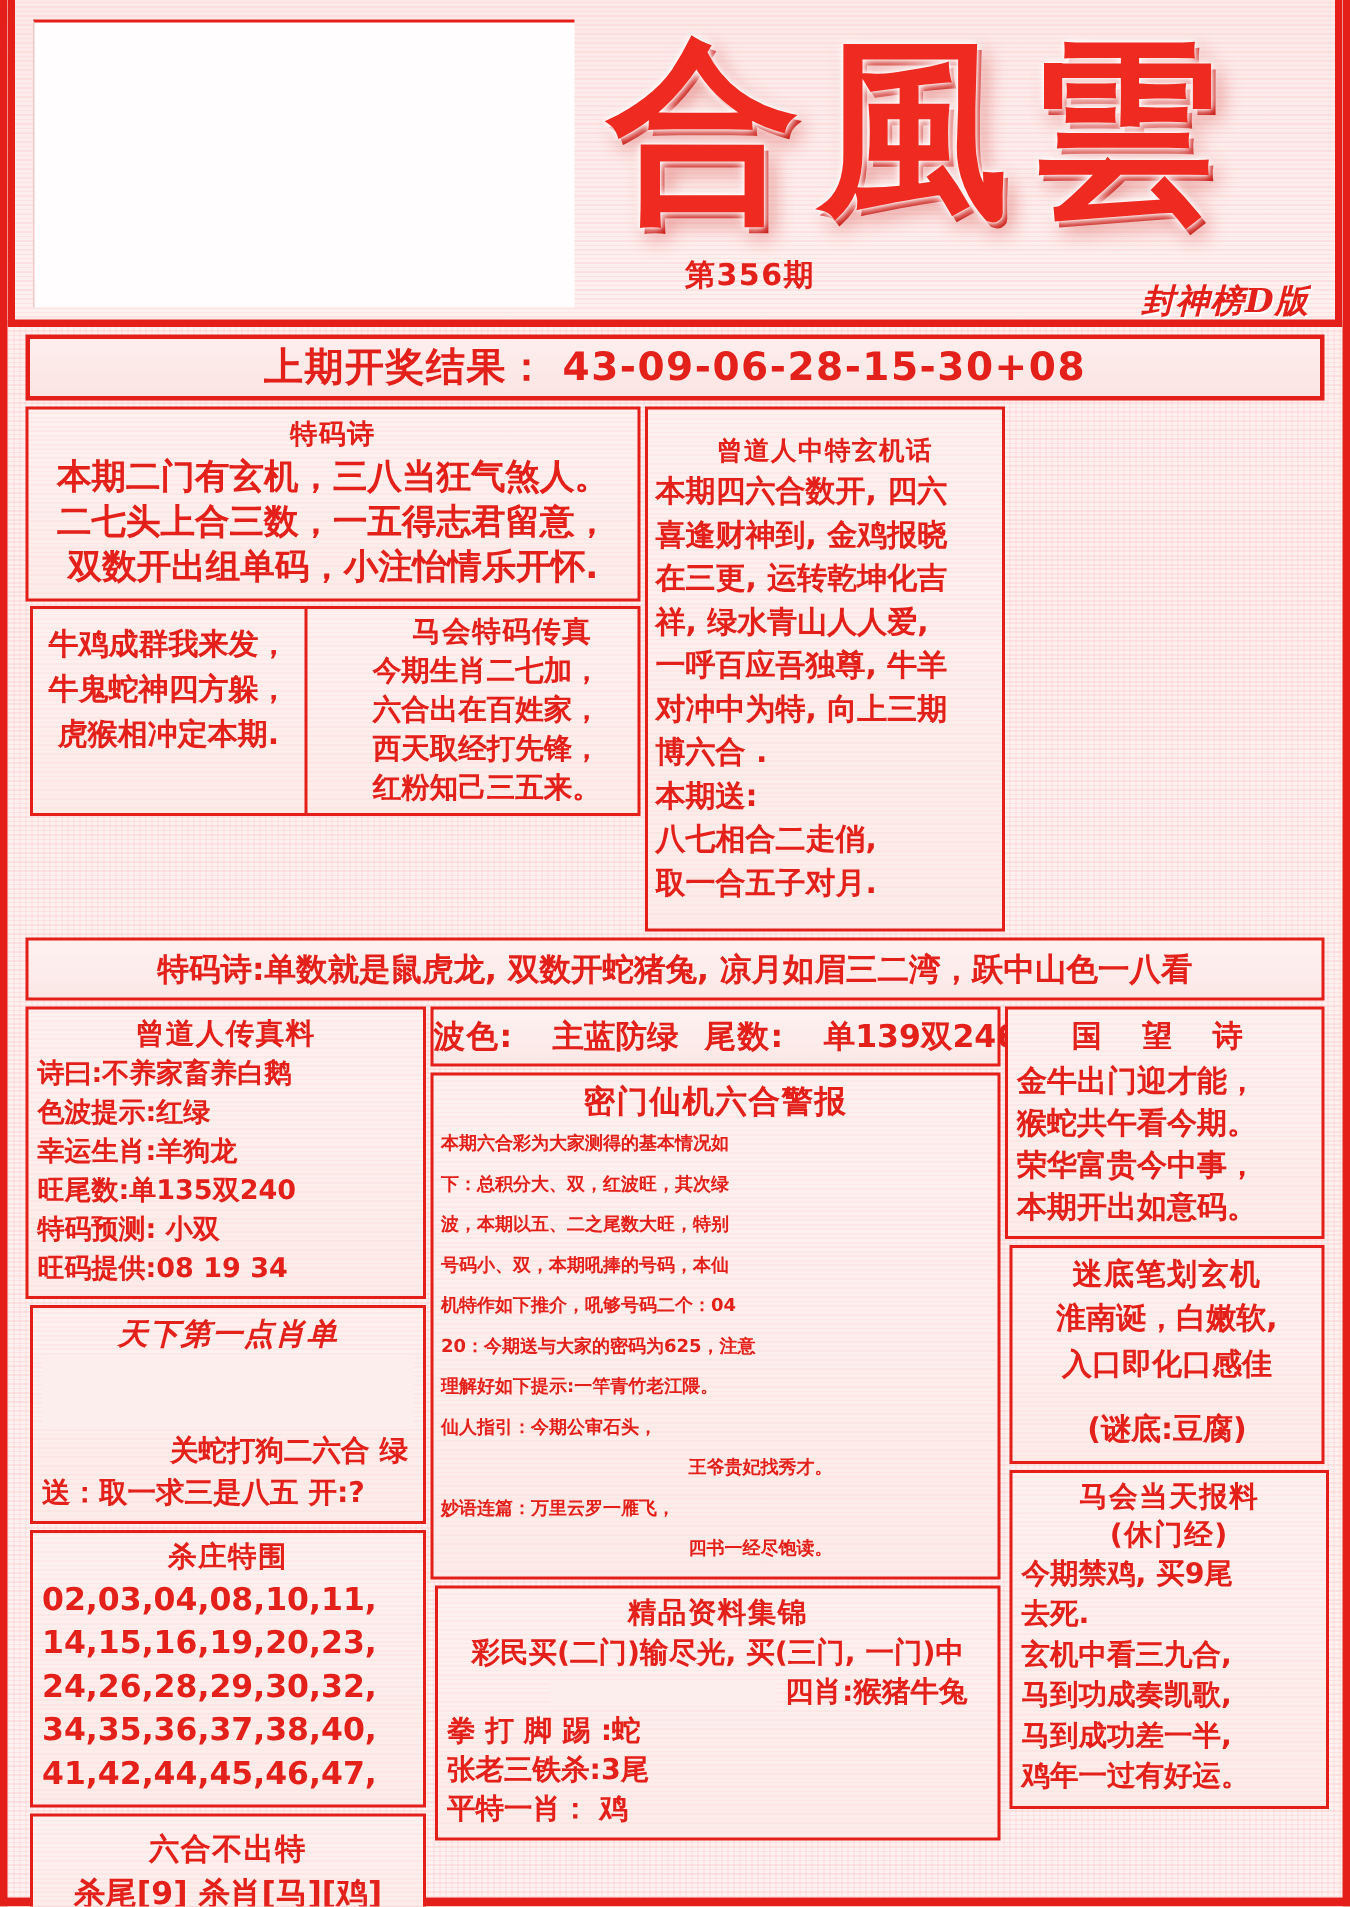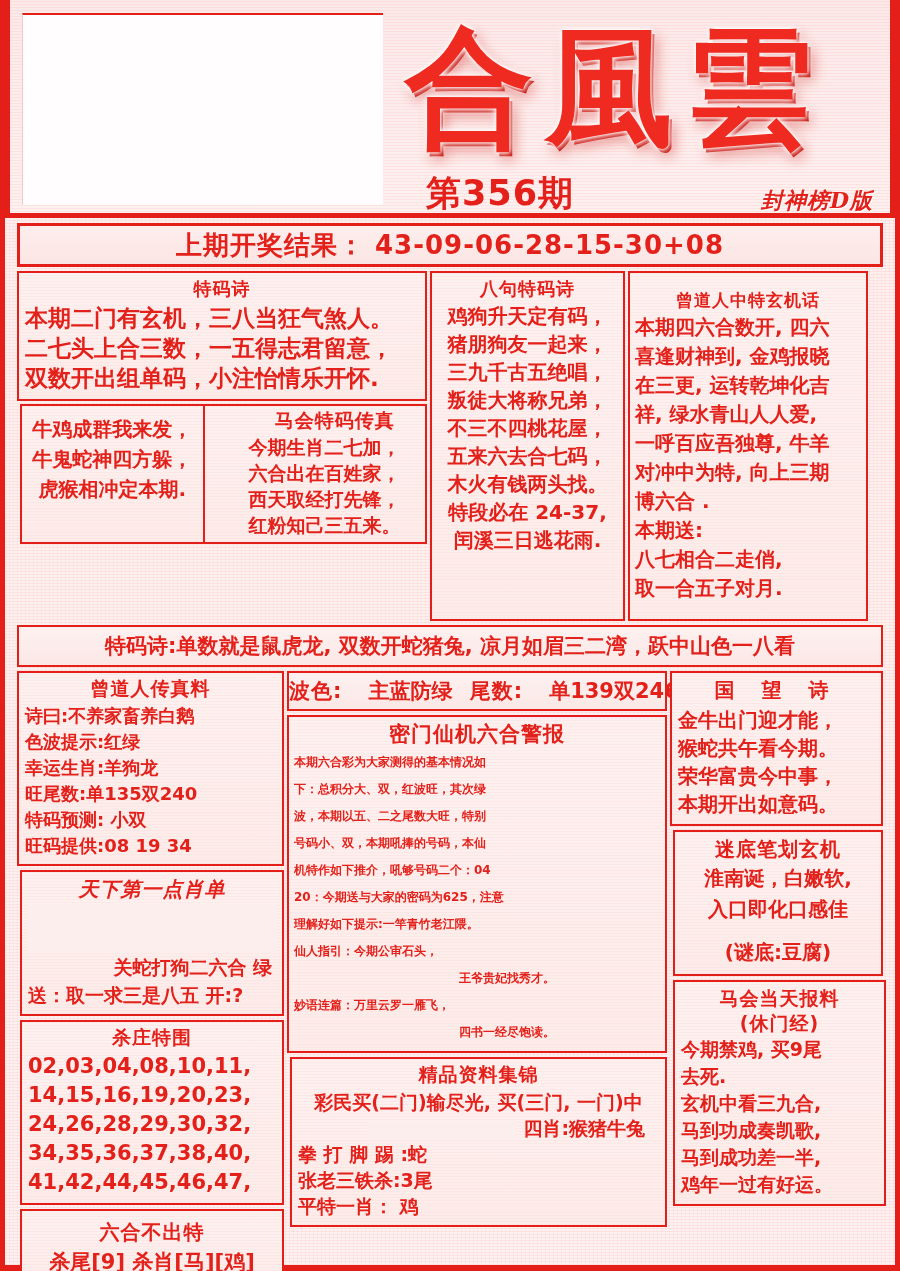--- a/index.html
+++ b/index.html
@@ -49,21 +49,21 @@
     color:#ef2a20;
     text-shadow:
       0 0 2px #fff, 0 0 5px #fff, 0 0 9px #fff,
       3px 4px 0 #c9100a, 5px 7px 14px rgba(200,10,5,.45);
     white-space:nowrap;
     z-index:2;
   }
   .issue{
     position:absolute;left:330px;top:170px;width:330px;
     text-align:center;
-    font-size:35px;font-weight:bold;color:#e4201a;
+    font-size:20px;font-weight:bold;color:#e4201a;
     letter-spacing:1px;
     z-index:4;
   }
   .edition{
     position:absolute;right:22px;top:186px;
     font-size:22px;font-weight:bold;color:#e4201a;
     font-family:"DejaVu Serif","Liberation Serif",serif;
     font-style:italic;
     letter-spacing:1px;
     text-shadow:1px 1px 0 #fff;
@@ -95,21 +95,21 @@
     color:#e4201a;
   }
   .ln{white-space:nowrap;}
   
   .topwrap{display:flex;margin:0 12px 4px 12px;}
   .col-left{width:410px;}
   .col-mid{width:195px;margin-left:3px;}
   .col-right{width:240px;margin-left:3px;}
   .tcode{padding:4px 6px 6px 6px;}
   .tcode .hd{font-size:18px;margin-bottom:2px;}
-  .tcode .ln{font-size:23px;font-weight:bold;line-height:30px;text-align:left;}
+  .tcode .ln{font-size:23px;font-weight:bold;line-height:30px;text-align:center;}
   .twoup{display:flex;margin-top:3px;gap:38px;}
   .twoup > div{box-sizing:border-box;}
   .cow{width:50%;border-right:2px solid #e41f19;padding:8px 4px 6px 4px;}
   .fax{width:50%;padding:2px 4px 4px 6px;}
   .cow .ln{font-size:20px;font-weight:bold;line-height:30px;text-align:center;}
   .fax .hd{font-size:19px;}
   .fax .ln{font-size:19px;font-weight:bold;line-height:26px;}
   .eight{padding:4px 5px;}
   .eight .hd{font-size:18px;margin-bottom:1px;}
   .eight .ln{font-size:20px;font-weight:bold;line-height:28px;text-align:center;}
@@ -208,32 +208,20 @@
         <div class="fax">
           <div class="hd">马会特码传真</div>
           <div class="ln">今期生肖二七加，</div>
           <div class="ln">六合出在百姓家，</div>
           <div class="ln">西天取经打先锋，</div>
           <div class="ln">红粉知己三五来。</div>
         </div>
       </div>
     </div>
 
-    <div class="col-mid cell eight">
-      <div class="hd">八句特码诗</div>
-      <div class="ln">鸡狗升天定有码，</div>
-      <div class="ln">猪朋狗友一起来，</div>
-      <div class="ln">三九千古五绝唱，</div>
-      <div class="ln">叛徒大将称兄弟，</div>
-      <div class="ln">不三不四桃花屋，</div>
-      <div class="ln">五来六去合七码，</div>
-      <div class="ln">木火有钱两头找。</div>
-      <div class="ln">特段必在 24-37,</div>
-      <div class="ln">闰溪三日逃花雨.</div>
-    </div>
 
     <div class="col-right cell zeng">
       <div class="hd">曾道人中特玄机话</div>
       <div class="ln">本期四六合数开, 四六</div>
       <div class="ln">喜逢财神到, 金鸡报晓</div>
       <div class="ln">在三更, 运转乾坤化吉</div>
       <div class="ln">祥, 绿水青山人人爱,</div>
       <div class="ln">一呼百应吾独尊, 牛羊</div>
       <div class="ln">对冲中为特, 向上三期</div>
       <div class="ln">博六合 .</div>

